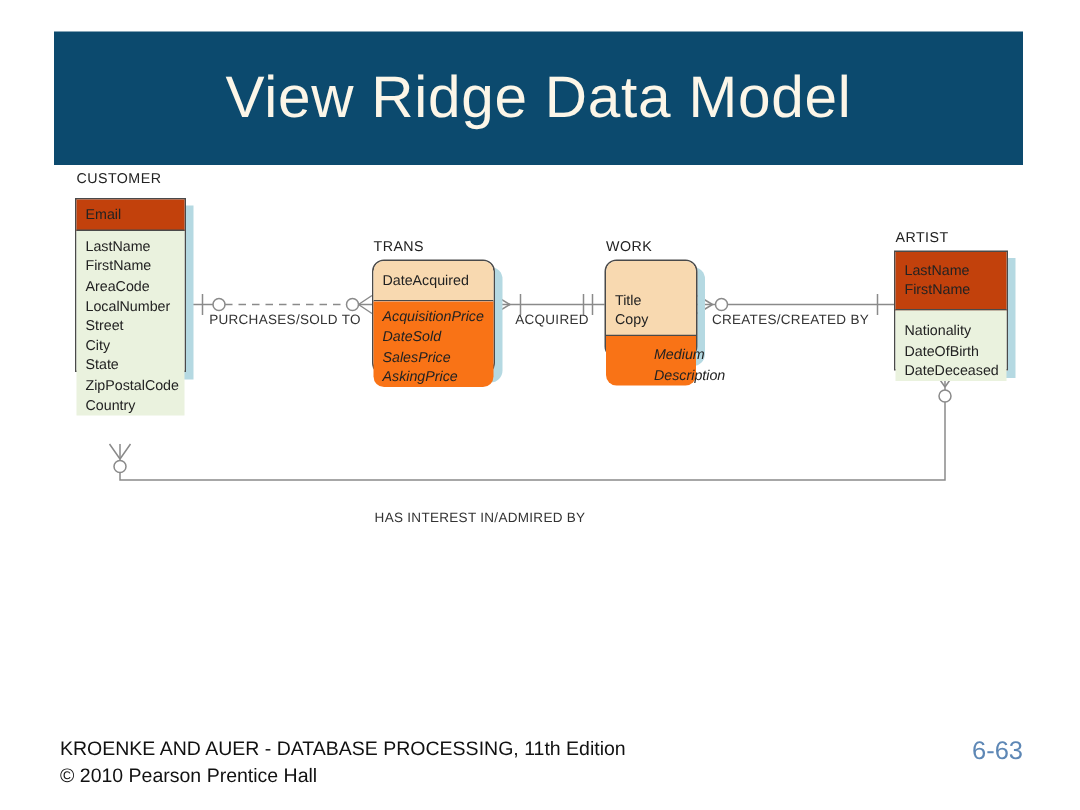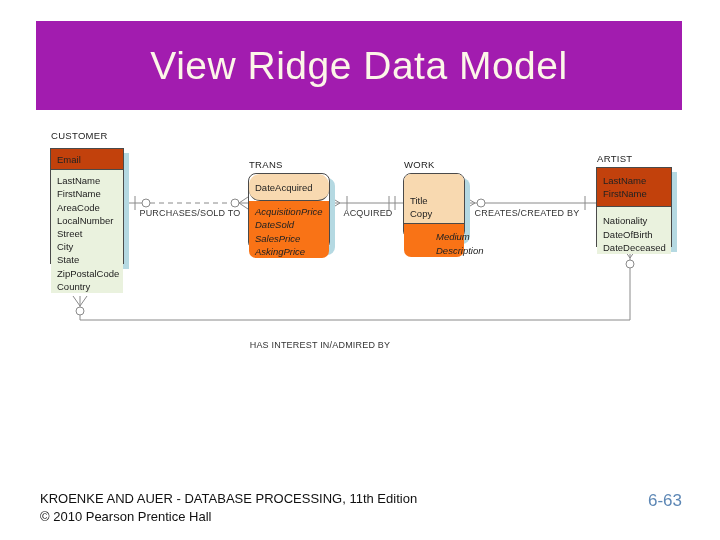--- a/index.html
+++ b/index.html
@@ -3,21 +3,21 @@
 <meta charset="utf-8">
 <style>
   html,body{margin:0;padding:0;background:#ffffff;}
   .slide{
     position:relative;width:720px;height:540px;background:#ffffff;overflow:hidden;
     font-family:"Liberation Sans","DejaVu Sans",sans-serif;
   }
   
   .title-bar{
     position:absolute;left:36px;top:21px;width:646px;height:89px;
-    background:#a21caf;display:flex;align-items:center;justify-content:center;
+    background:#0c4a6e;display:flex;align-items:center;justify-content:center;
   }
   .title-bar h1{
     margin:0;font-size:39px;font-weight:400;color:#fcf6e8;letter-spacing:.5px;
     font-family:"Liberation Sans","DejaVu Sans",sans-serif;
   }
   
   .diagram{position:absolute;inset:0;}
   .wires{position:absolute;left:0;top:0;}
   .entity{position:absolute;}
   .ent-label{
@@ -98,21 +98,21 @@
         <path d="M630 258 L623 248 M630 258 L637 248"></path>
         <circle cx="630" cy="264" r="4" fill="#ffffff"></circle>
       </g>
     </svg>
 
     <div class="rel-label" style="left:134px;top:173px;width:112px;">PURCHASES/SOLD TO</div>
     <div class="rel-label" style="left:338px;top:173px;width:60px;">ACQUIRED</div>
     <div class="rel-label" style="left:470px;top:173px;width:114px;">CREATES/CREATED BY</div>
     <div class="rel-label" style="left:200px;top:305px;width:240px;">HAS INTEREST IN/ADMIRED BY</div>
 
-    <div class="entity green" style="left:50px;top:148px;width:74px;height:116px;">
+    <div class="entity green" style="left:50px;top:132px;width:74px;height:116px;">
       <div class="ent-label" style="bottom:calc(100% + 7px);">CUSTOMER</div>
       <div class="ent-box">
         <div class="ent-keys">
           <div class="attr">Email</div>
         </div>
         <div class="ent-attrs">
           <div class="attr">LastName</div>
           <div class="attr">FirstName</div>
           <div class="attr">AreaCode</div>
           <div class="attr">LocalNumber</div>
@@ -121,21 +121,21 @@
           <div class="attr">State</div>
           <div class="attr">ZipPostalCode</div>
           <div class="attr">Country</div>
         </div>
       </div>
     </div>
 
     <div class="entity peach rounded" style="left:248px;top:173px;width:82px;height:77px;">
       <div class="ent-label">TRANS</div>
       <div class="ent-box">
-        <div class="ent-keys" style="padding-top:7px;padding-bottom:6px;border-radius:11px;">
+        <div class="ent-keys" style="padding-top:7px;padding-bottom:6px;">
           <div class="attr">DateAcquired</div>
         </div>
         <div class="ent-attrs">
           <div class="attr">AcquisitionPrice</div>
           <div class="attr">DateSold</div>
           <div class="attr">SalesPrice</div>
           <div class="attr">AskingPrice</div>
         </div>
       </div>
     </div>

